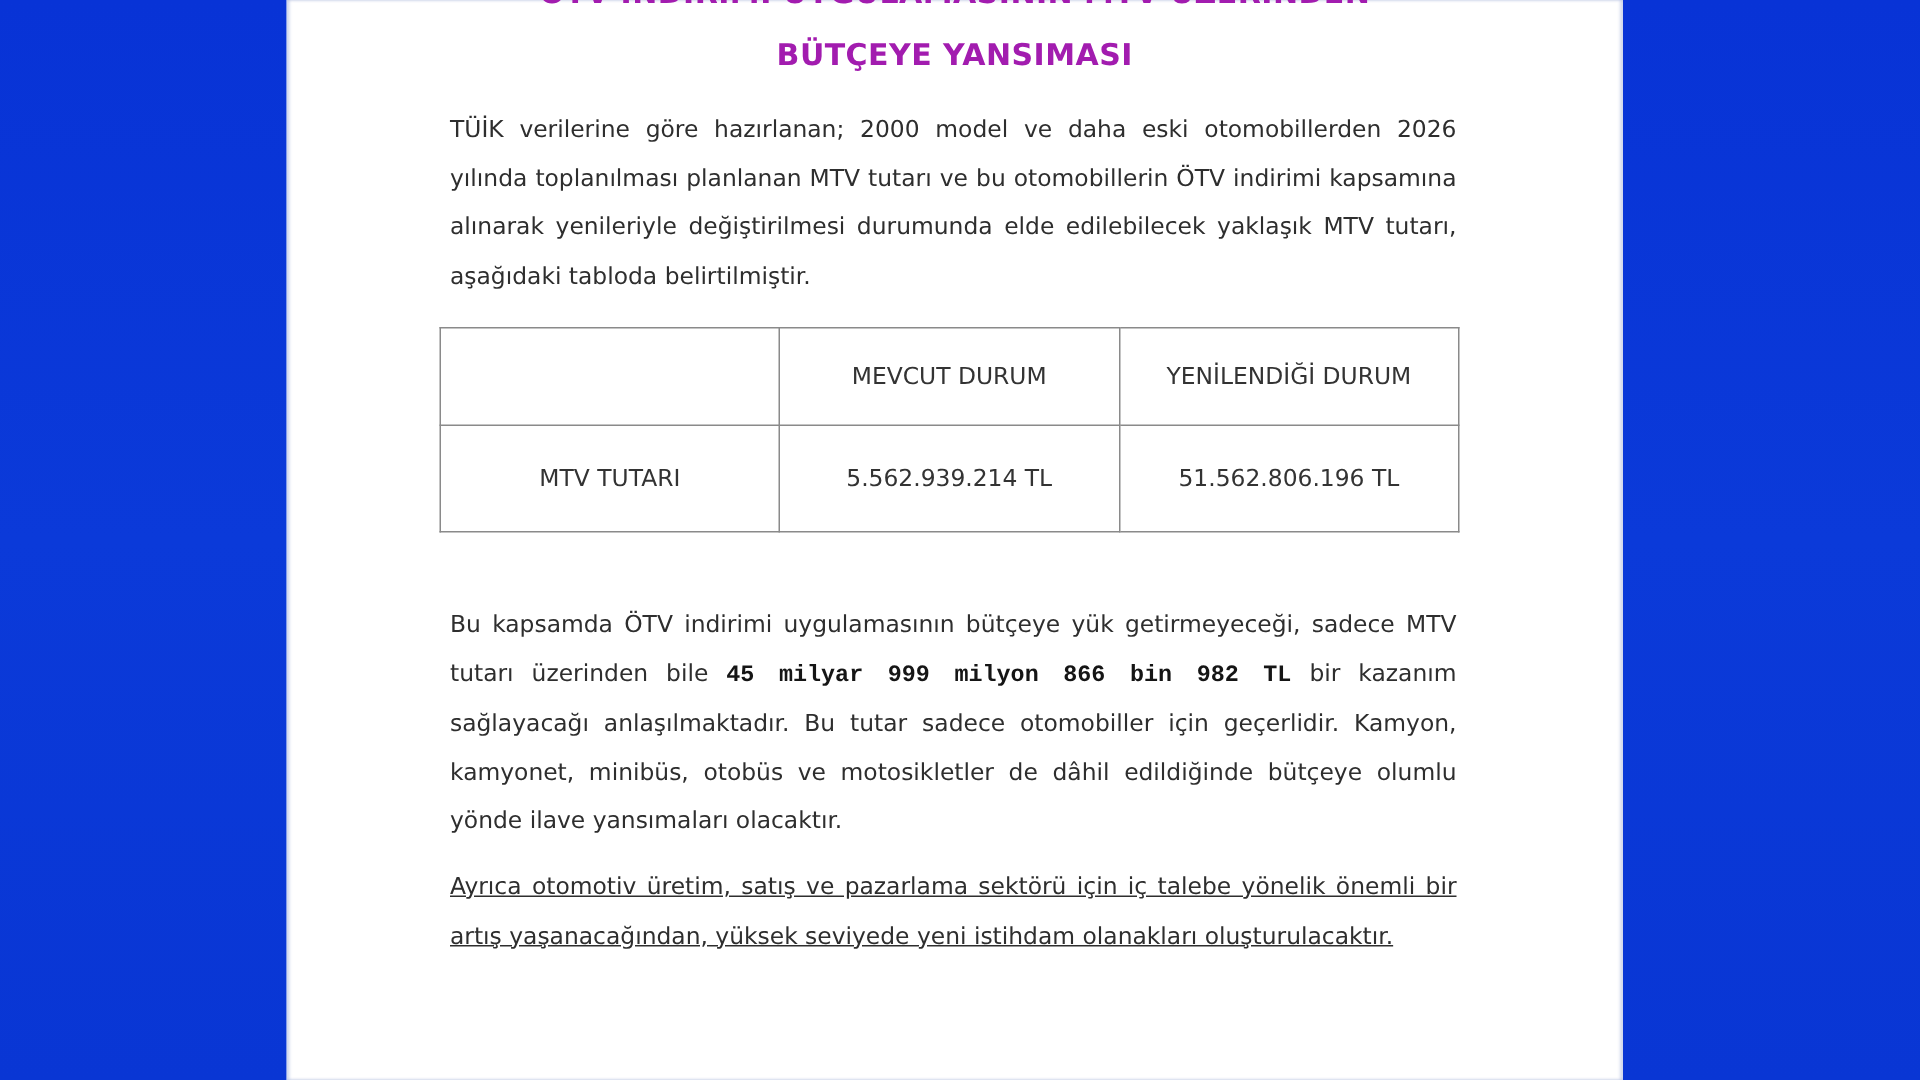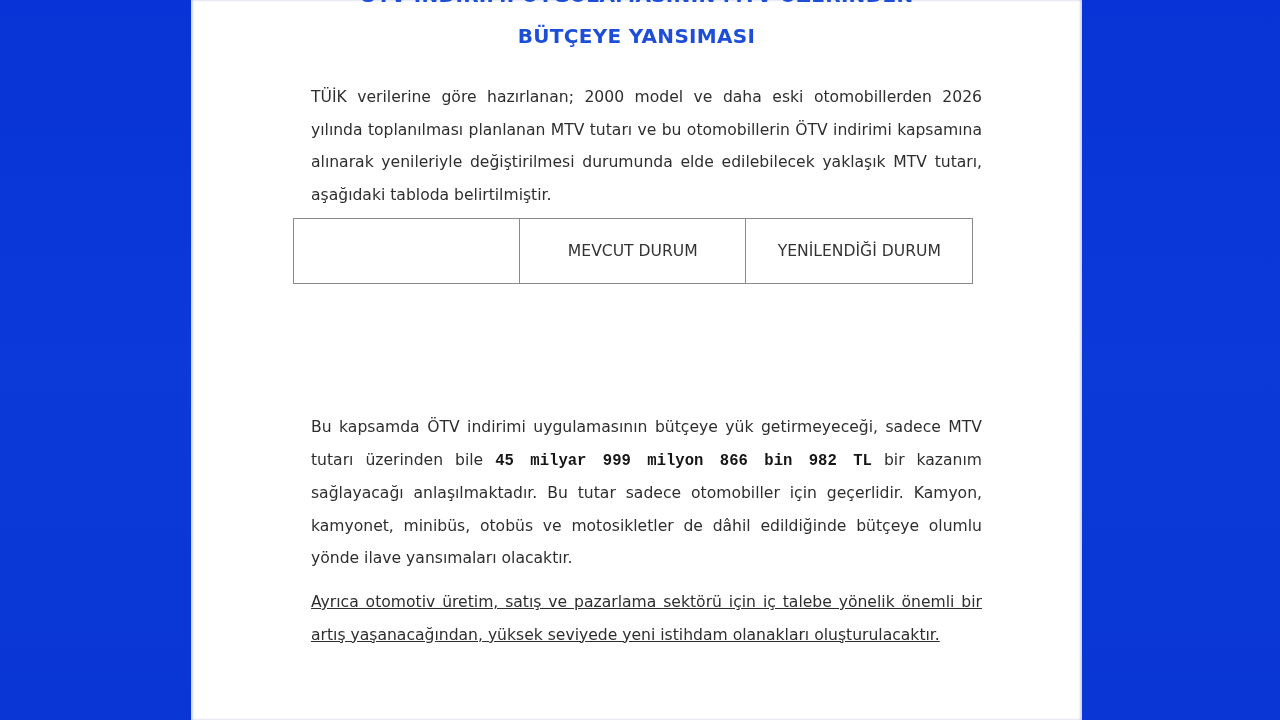--- a/index.html
+++ b/index.html
@@ -32,36 +32,36 @@
       box-shadow: inset 2px 0 2px rgba(120,140,200,0.35), inset -2px 0 2px rgba(120,140,200,0.35);
       color: #2b2b2b;
     }
     .title-line {
       position: absolute;
       left: 0;
       width: 891px;
       text-align: center;
       font-weight: bold;
       font-size: 20px;
-      color: #1d4ed8;
+      color: #a21caf;
       letter-spacing: 0.3px;
       white-space: nowrap;
     }
     .title-line.l1 { top: -17px; }
     .title-line.l2 { top: 24px; }
     .para {
       position: absolute;
       left: 109px;
       width: 671px;
       font-size: 15.6px;
       line-height: 32.6px;
       text-align: justify;
       text-align-last: left;
       color: #2e2e2e;
-      margin: 11px;
+      margin: 0;
     }
     .para.p1 { top: 70px; }
     .para.p2 { top: 400px; }
     .para.p3 { top: 575px; text-decoration: underline; }
     .para strong { color: #151515; font-weight: bold; font-family: Liberation Mono, monospace; }
     table.mtv {
       position: absolute;
       left: 102px;
       top: 218px;
       width: 680px;
@@ -94,19 +94,24 @@
 
   <p class="para p1">TÜİK verilerine göre hazırlanan; 2000 model ve daha eski otomobillerden 2026 yılında toplanılması planlanan MTV tutarı ve bu otomobillerin ÖTV indirimi kapsamına alınarak yenileriyle değiştirilmesi durumunda elde edilebilecek yaklaşık MTV tutarı, aşağıdaki tabloda belirtilmiştir.</p>
 
   <table class="mtv">
     <tbody>
         <tr class="head">
       <td class="c0"></td>
       <td class="c1">MEVCUT DURUM</td>
       <td class="c2">YENİLENDİĞİ DURUM</td>
     </tr>
+    <tr class="body">
+      <td class="c0">MTV TUTARI</td>
+      <td class="c1">5.562.939.214 TL</td>
+      <td class="c2">51.562.806.196 TL</td>
+    </tr>
   </tbody>
     </table>
 
   <p class="para p2"><span>Bu kapsamda ÖTV indirimi uygulamasının bütçeye yük getirmeyeceği, sadece MTV tutarı üzerinden bile </span><strong>45 milyar 999 milyon 866 bin 982 TL</strong><span> bir kazanım sağlayacağı anlaşılmaktadır. Bu tutar sadece otomobiller için geçerlidir. Kamyon, kamyonet, minibüs, otobüs ve motosikletler de dâhil edildiğinde bütçeye olumlu yönde ilave yansımaları olacaktır.</span></p>
 
   <p class="para p3">Ayrıca otomotiv üretim, satış ve pazarlama sektörü için iç talebe yönelik önemli bir artış yaşanacağından, yüksek seviyede yeni istihdam olanakları oluşturulacaktır.</p>
 </div>
 
 </body></html>

